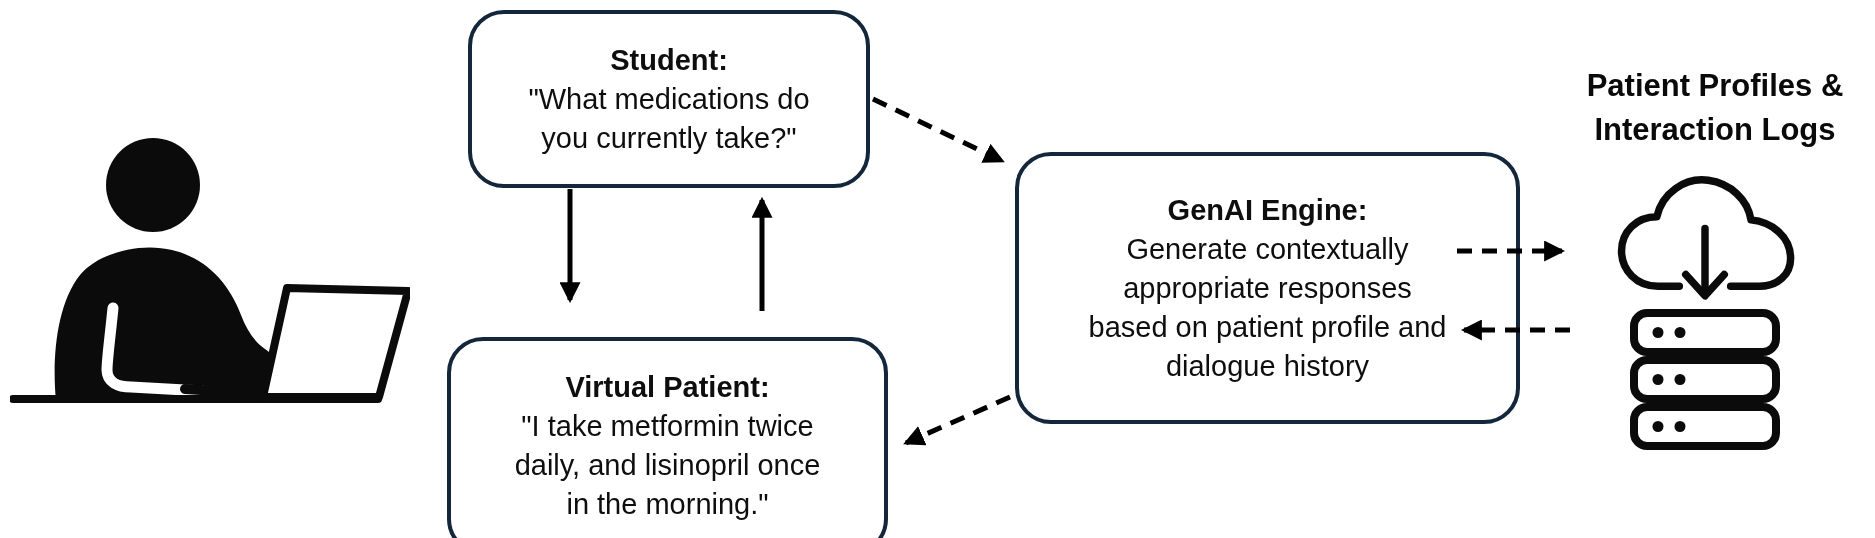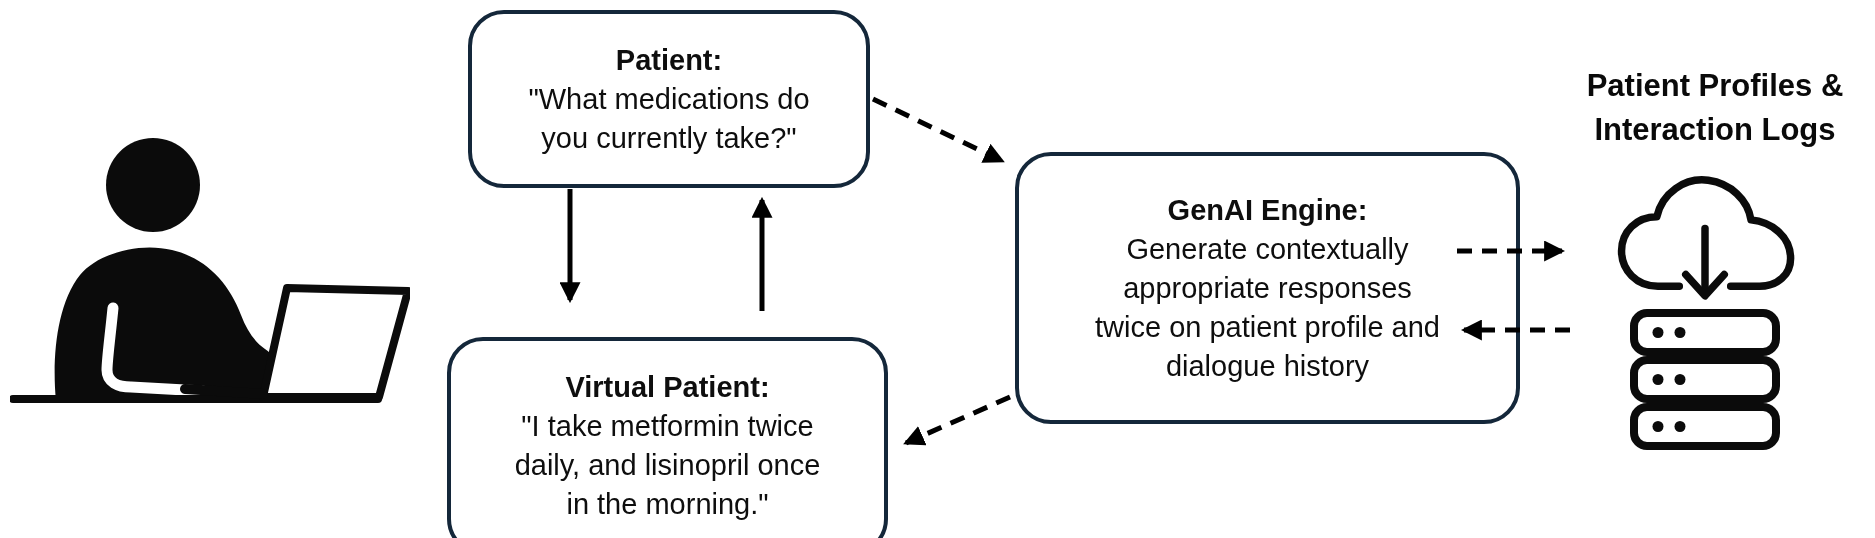--- a/index.html
+++ b/index.html
@@ -83,37 +83,37 @@
     <path d="M103,183 C100,213 97,235 97,245 C97,257 108,262 121,262 L193,266 L203,276" stroke="#ffffff" stroke-width="11" fill="none" stroke-linecap="round" stroke-linejoin="round"></path>
 
     <path d="M3,274 L368,274" stroke="#0b0b0b" stroke-width="8" stroke-linecap="round"></path>
 
     <polygon points="253,272 277,163 398,166 369,272" fill="#ffffff" stroke="#0b0b0b" stroke-width="8" stroke-linejoin="round"></polygon>
 
     <path d="M175,264 L253,269" stroke="#0b0b0b" stroke-width="10" stroke-linecap="round"></path>
   </svg>
 
   <div class="flow-box" id="student-box">
-    <div class="box-title">Patient:</div>
+    <div class="box-title">Student:</div>
     <div class="box-text">"What medications do
 you currently take?"</div>
   </div>
 
   <div class="flow-box" id="vp-box">
     <div class="box-title">Virtual Patient:</div>
     <div class="box-text">"I take metformin twice
 daily, and lisinopril once
 in the morning."</div>
   </div>
 
   <div class="flow-box" id="genai-box">
     <div class="box-title">GenAI Engine:</div>
     <div class="box-text">Generate contextually
 appropriate responses
-twice on patient profile and
+based on patient profile and
 dialogue history</div>
   </div>
 
   <div class="ds-label">Patient Profiles &amp;
 Interaction Logs</div>
 
   <svg class="abs" style="left:1598px; top:166px;" width="214" height="142" viewBox="0 0 200 132" aria-hidden="true">
     <path class="icon-stroke" stroke-width="7" d="M76,112 L56,112 C36,112 22,97 22,79 C22,61 36,47 55,47
              C60,25 81,10 103,13 C124,16 140,31 143,50
              C163,52 180,66 180,86 C180,101 168,112 151,112 L124,112"></path>

